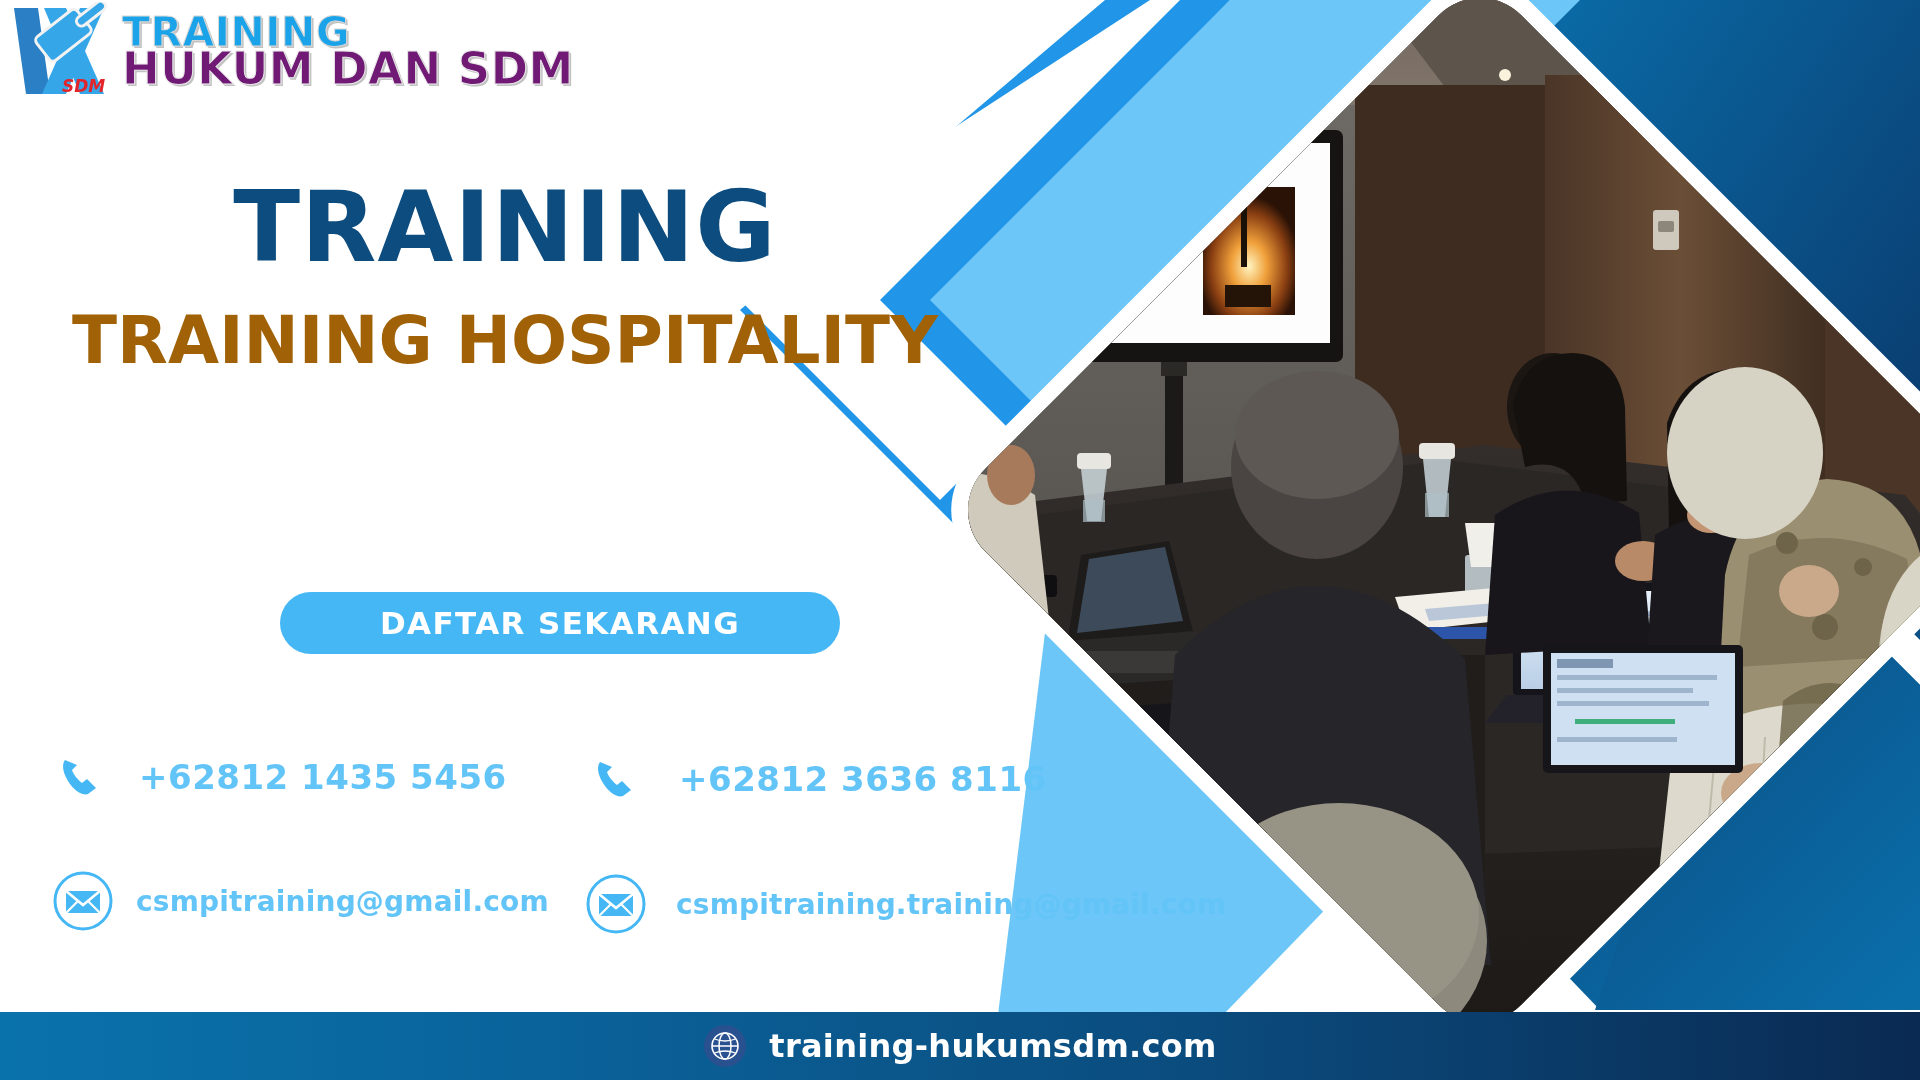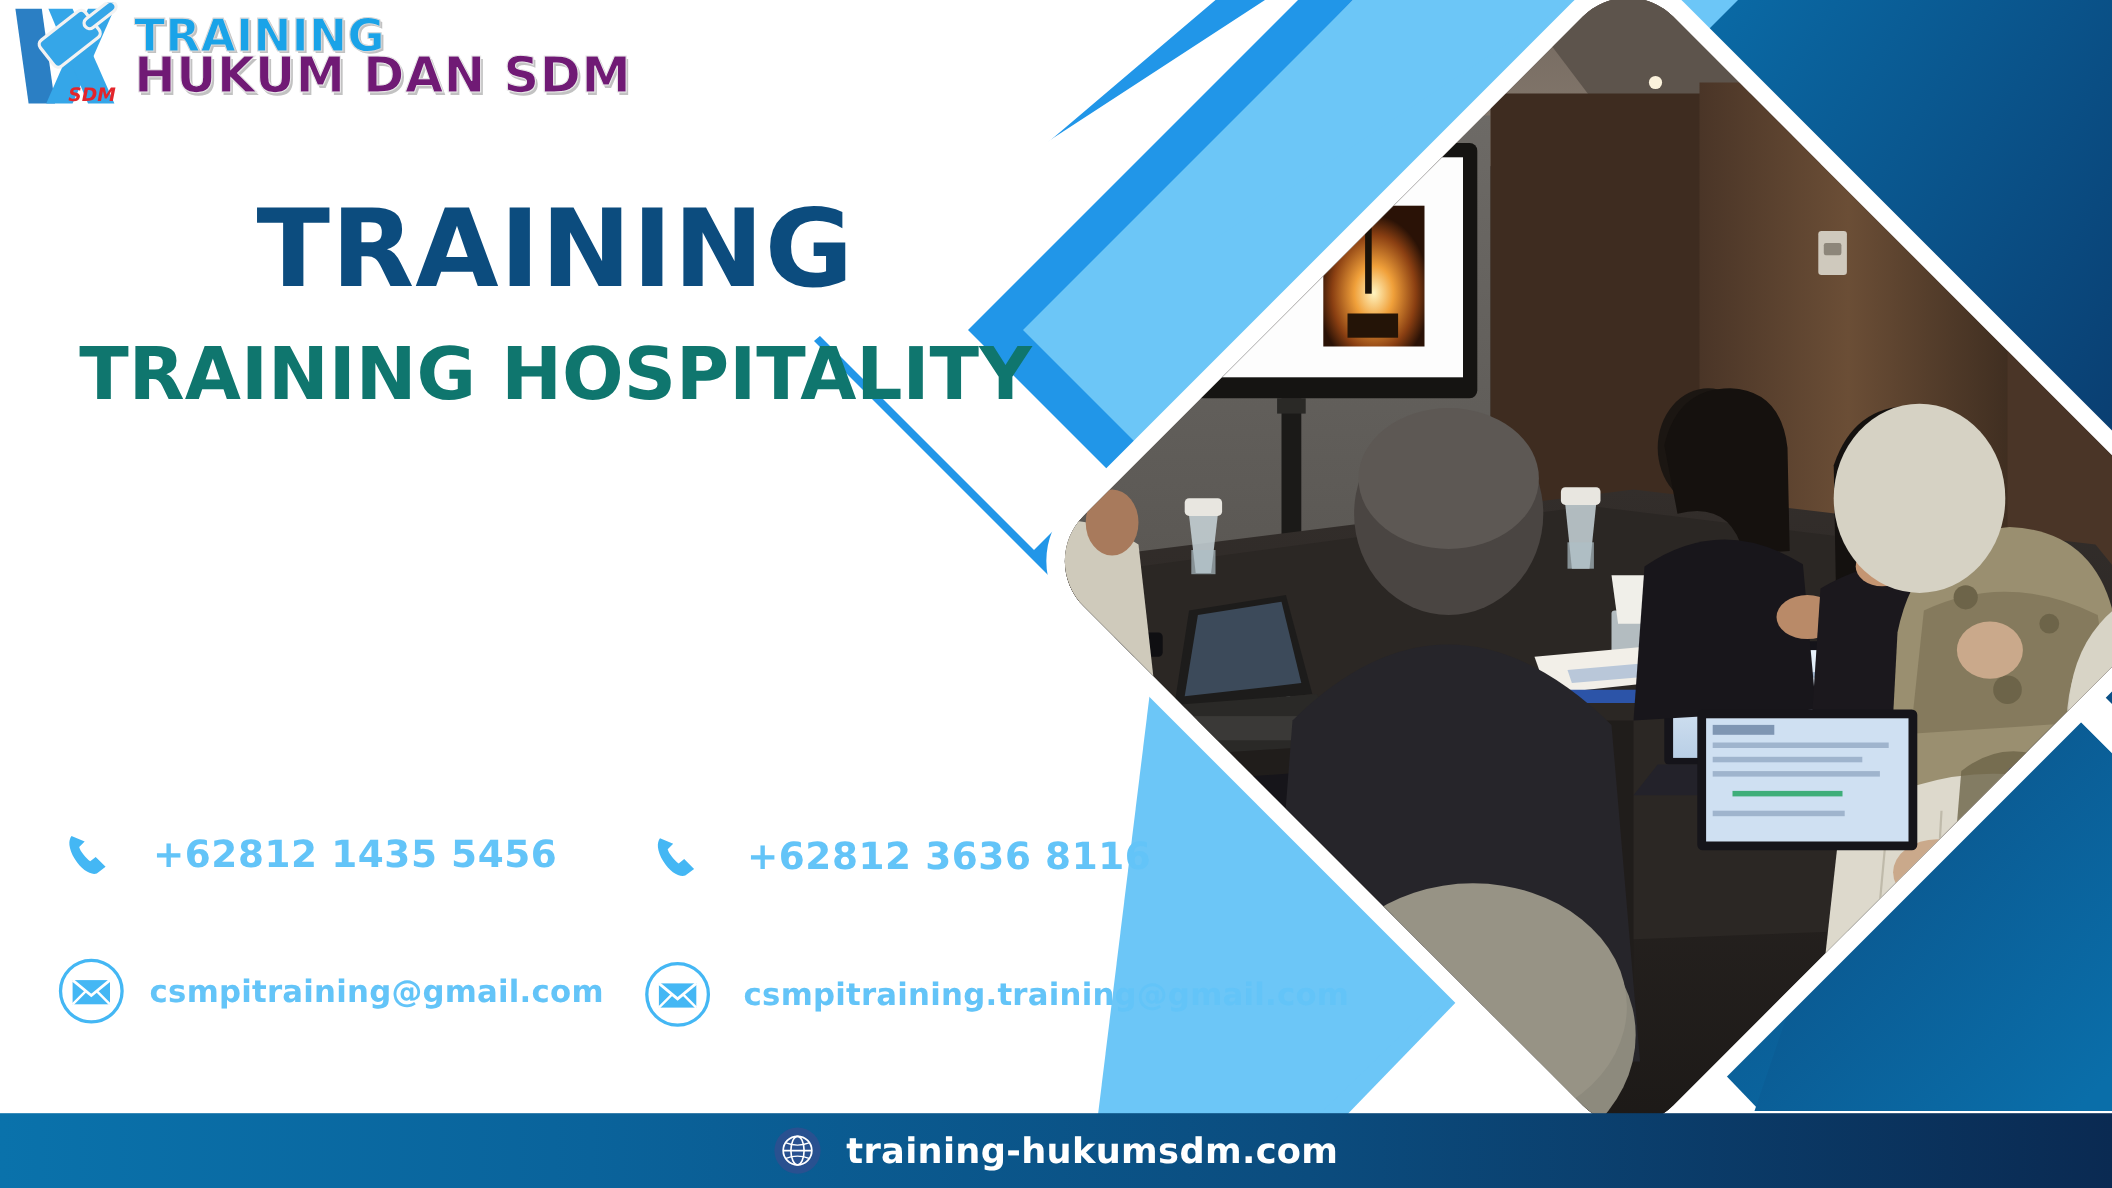--- a/index.html
+++ b/index.html
@@ -43,21 +43,21 @@
     position:absolute; left:0; top:178px; width:1010px;
     text-align:center;
     font-size:98px; font-weight:800; letter-spacing:1px;
     color:#0c4c7e; line-height:1;
     font-family:"DejaVu Sans", sans-serif;
   }
   .title-sub {
     position:absolute; left:0; top:308px; width:1010px;
     text-align:center;
     font-size:66px; font-weight:800; letter-spacing:0px;
-    color:#0f766e; line-height:1;
+    color:#a16207; line-height:1;
     font-family:"DejaVu Sans", sans-serif;
   }
 
   .cta-button {
     position:absolute; left:280px; top:592px;
     width:560px; height:62px;
     background:#44b7f4;
     border-radius:31px;
     border:none;
     color:#ffffff;
@@ -391,20 +391,21 @@
     <div class="logo-line1">TRAINING</div>
     <div class="logo-line2">HUKUM DAN SDM</div>
   </div>
 </div>
 
 <div class="content">
 
   <div class="title-main">TRAINING</div>
   <div class="title-sub">TRAINING HOSPITALITY</div>
 
+  <button class="cta-button">DAFTAR SEKARANG</button>
 
   <div class="contact-row c-phone1">
     <span class="ico ico-phone">
       <svg width="42" height="44" viewBox="0 0 42 44">
         <path d="M5 5 C 2 9 2 16 8 26 C 14 36 23 41 28 39 L 36 33 L 27 24 L 22 28 C 18 25 13 19 12 15 L 17 10 Z" fill="#44b7f4"></path>
       </svg>
     </span>
     <span class="contact-text phone-text">+62812 1435 5456</span>
   </div>
 

